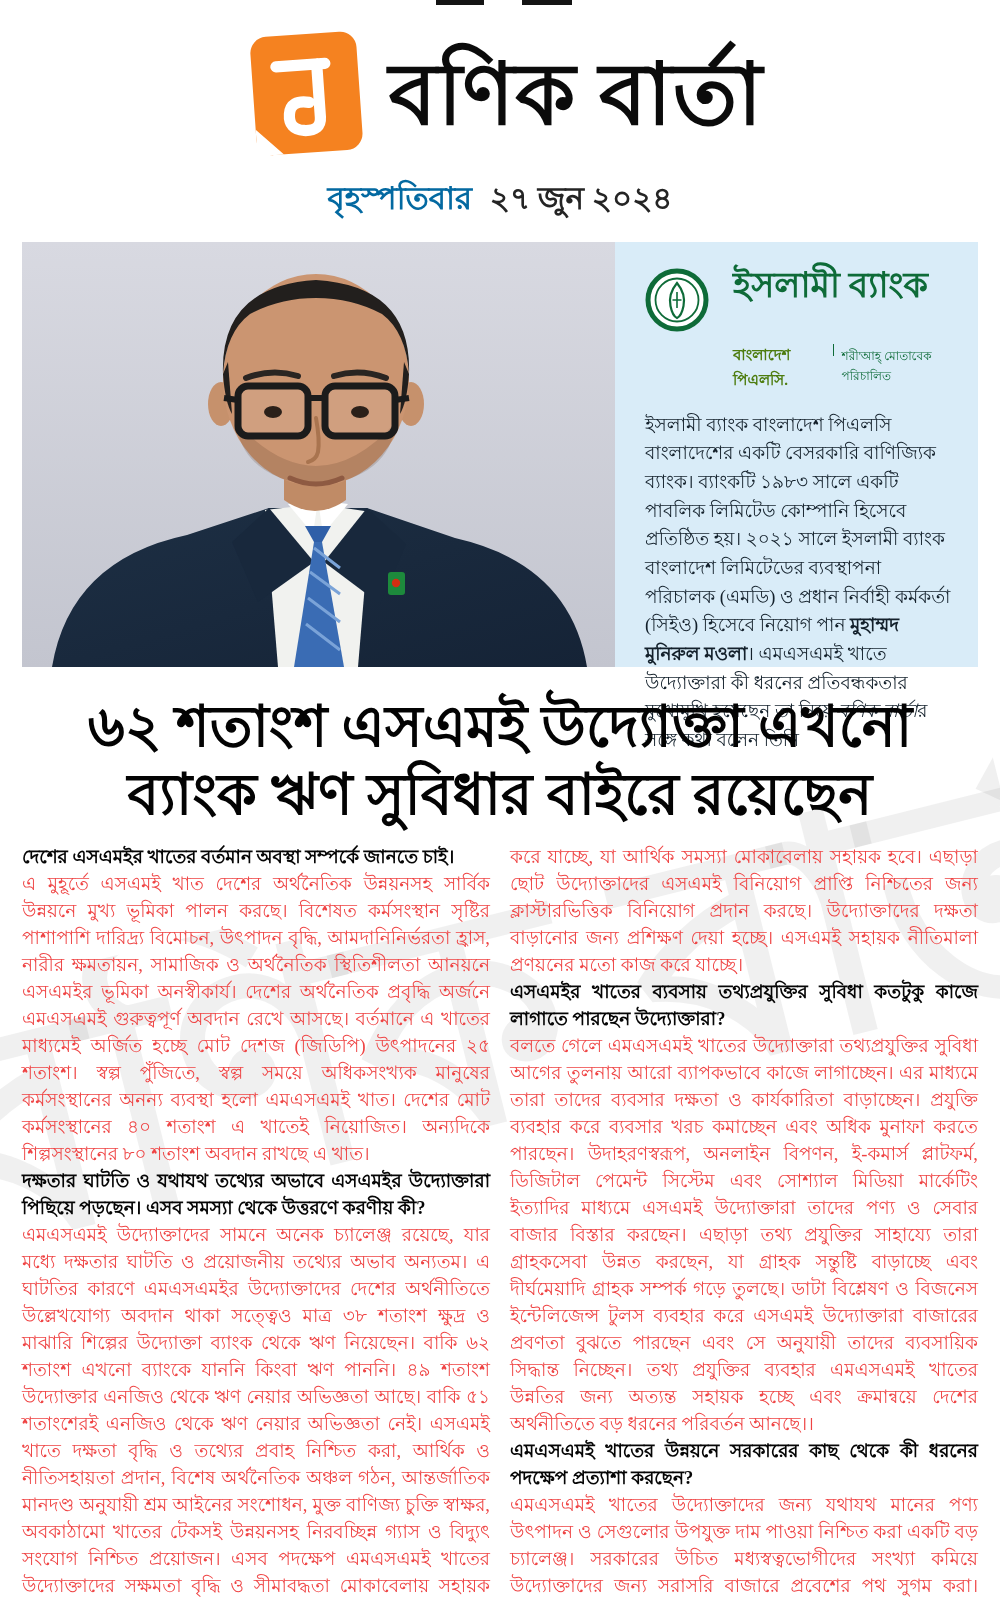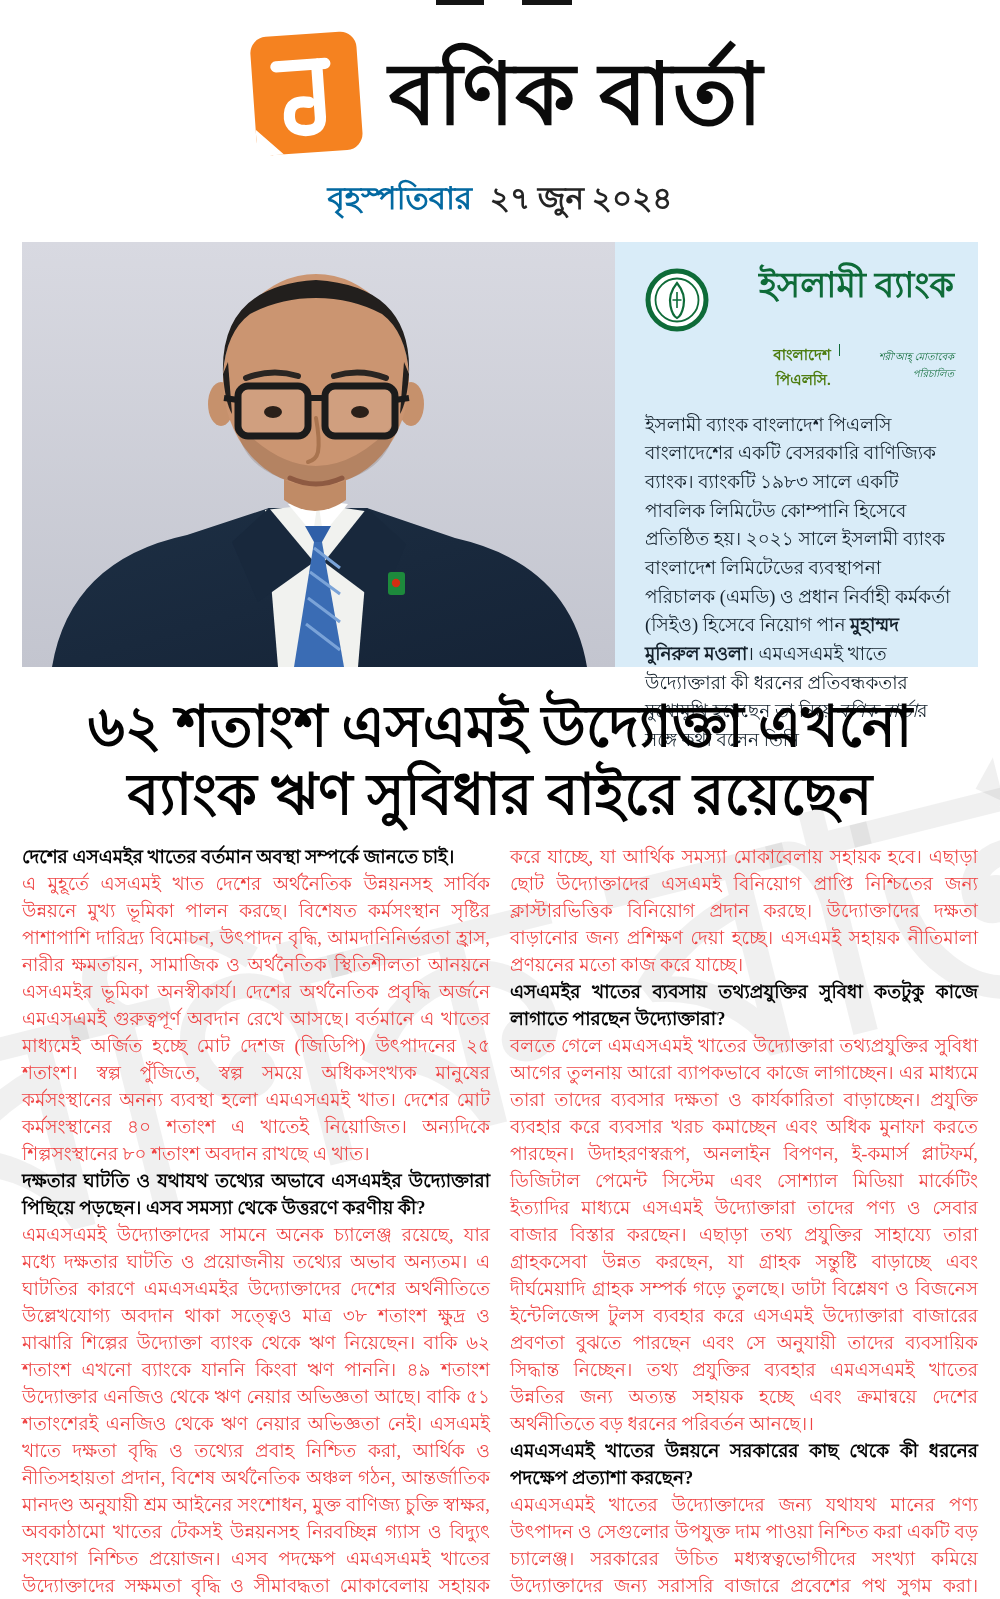--- a/index.html
+++ b/index.html
@@ -24,28 +24,28 @@
   }
   .date-line { margin-top:10px; font-size:31px; font-weight:bold; }
   .date-weekday { color:#0369a1;margin-top:23px; }
   .date-rest { color:#242424; margin-left:10px; }
 
   
   .hero { margin:16px 22px 0 22px; height:425px; display:flex; }
   .hero-photo { flex:0 0 593px; position:relative; overflow:hidden; }
   .hero-photo svg { display:block; width:100%; height:100%; }
   .hero-panel { flex:1; background:#d9ecf8; padding:26px 24px 0 30px; }
-  .bank-logo-row { display:flex; align-items:flex-start; gap:18px;text-align:right; }
+  .bank-logo-row { display:flex; align-items:flex-start; gap:24px; }
   .bank-emblem { width:64px; height:64px; flex:0 0 auto; }
   .bank-words { display:flex; flex-direction:column; }
   .bank-name { font-size:35px; font-weight:bold; color:#0e6b38; line-height:1.05; }
   .bank-subrow { display:flex; align-items:baseline; gap:8px; margin-top:2px; }
   .bank-sub { font-size:15px; font-weight:bold; color:#4d7c0f;margin-top:36px; }
   .bank-divider { width:1px; height:12px; background:#0e6b38; align-self:center; }
-  .bank-tagline { font-size:10px; color:#0e6b38;font-style:italic; }
+  .bank-tagline { font-size:12px; color:#0e6b38; }
   .panel-intro { margin-top:18px; font-size:18.5px; line-height:1.55; color:#13202b; text-align:left; }
   .panel-intro .person { font-weight:bold; }
   .panel-intro .paper { font-style:italic; }
 
   
   .headline { margin-top:26px; text-align:center; font-weight:bold; color:#030303;
     font-size:57px; line-height:1.2; }
 
   
   .article { position:relative; margin:14px 22px 0 22px; }

